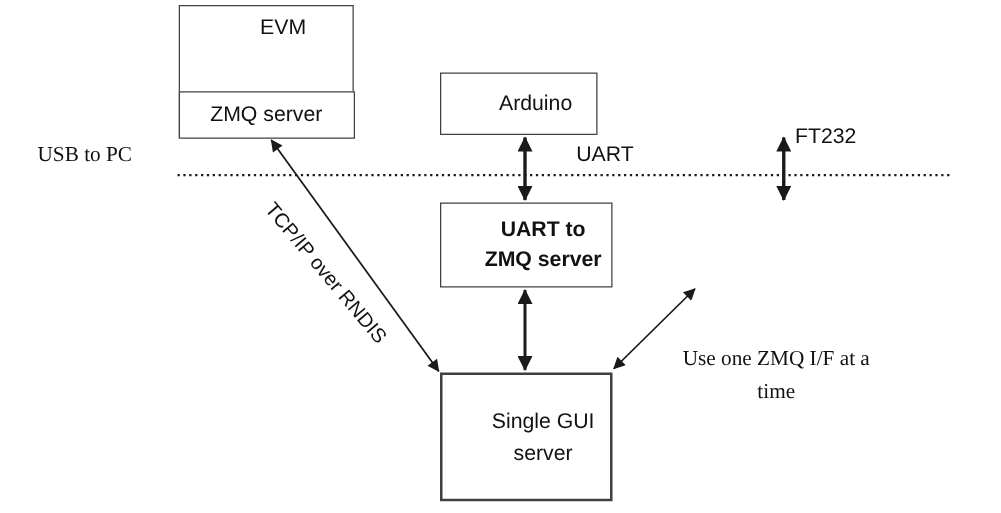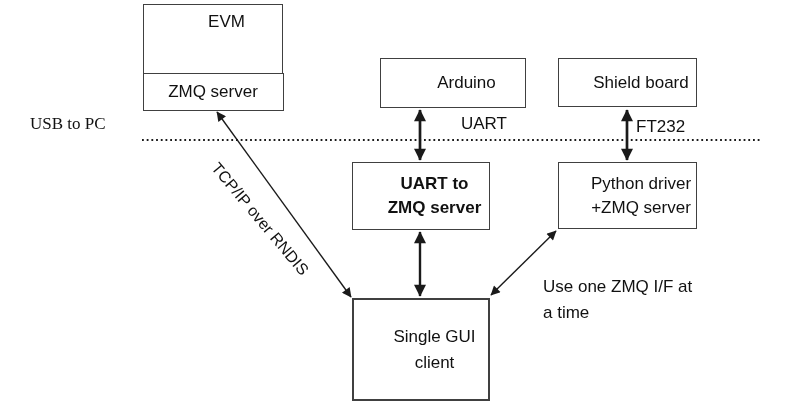--- a/index.html
+++ b/index.html
@@ -15,37 +15,37 @@
     font-size:17px; line-height:24px;
   }
   .box .bl { display:block;padding-left:27px; }
   #evm-box { left:143px; top:4px; width:140px; height:106px; justify-content:flex-start; }
   #evm-title { margin-top:5px; }
   #evm-sub {
     position:absolute; left:-1.5px; right:-1.5px; bottom:-1.5px; height:36px;
     border:1.5px solid #404040; background:#ffffff;
     display:flex; align-items:center; justify-content:center;
   }
-  #arduino-box { left:352px; top:58px;  width:146px; height:50px;margin-left:28px; }
+  #arduino-box { left:352px; top:58px;  width:126px; height:50px; }
   #shield-box  { left:558px; top:58px;  width:139px; height:49px; }
   #uartzmq-box { left:352px; top:162px; width:138px; height:68px;font-weight:bold; }
   #python-box  { left:558px; top:162px; width:139px; height:67px; }
   #gui-box     { left:352px; top:298px; width:138px; height:103px; border-width:2px; line-height:26px; }
   .flabel { position:absolute; font-size:17px; white-space:nowrap; }
   #usb-label   { left:30px;  top:114px;font-family:Liberation Serif, serif; }
   #uart-label  { left:433px; top:114px;margin-left:28px; }
-  #ft232-label { left:636px; top:117px; }
+  #ft232-label { left:636px; top:99px; }
   #tcpip-label {
     position:absolute; left:193px; top:201px; width:122px;
     text-align:center; font-size:16px; line-height:21px; white-space:nowrap;
     transform:rotate(50deg);
   }
   #note-label {
     position:absolute; left:543px; top:274px; width:156px;
-    text-align:left; font-size:17px; line-height:26px;
+    text-align:center; font-size:17px; line-height:26px;font-family:Liberation Serif, serif;
   }
 </style>
 </head>
 <body>
 
 <div class="canvas">
 
   <svg class="wires" viewBox="0 0 801 410" xmlns="http://www.w3.org/2000/svg">
     <defs>
       <marker id="ah-big" viewBox="0 0 10 10" refX="9.3" refY="5" markerWidth="13" markerHeight="12" markerUnits="userSpaceOnUse" orient="auto-start-reverse">
@@ -73,37 +73,30 @@
     <span class="bl" id="evm-title">EVM</span>
     <div id="evm-sub">
       <span>ZMQ server</span>
     </div>
   </div>
 
   <div class="box" id="arduino-box">
     <span class="bl">Arduino</span>
   </div>
 
-  <div class="box" id="shield-box">
-    <span class="bl">Shield board</span>
-  </div>
 
   <div class="box" id="uartzmq-box">
     <span class="bl">UART to</span>
     <span class="bl">ZMQ server</span>
   </div>
 
-  <div class="box" id="python-box">
-    <span class="bl">Python driver</span>
-    <span class="bl">+ZMQ server</span>
-  </div>
 
   <div class="box" id="gui-box">
     <span class="bl">Single GUI</span>
-    <span class="bl">client</span>
+    <span class="bl">server</span>
   </div>
 
   <div class="flabel" id="usb-label">USB to PC</div>
 
   <div class="flabel" id="uart-label">UART</div>
 
   <div class="flabel" id="ft232-label">FT232</div>
 
   <div id="tcpip-label">
     <span class="bl">TCP/IP over</span>

